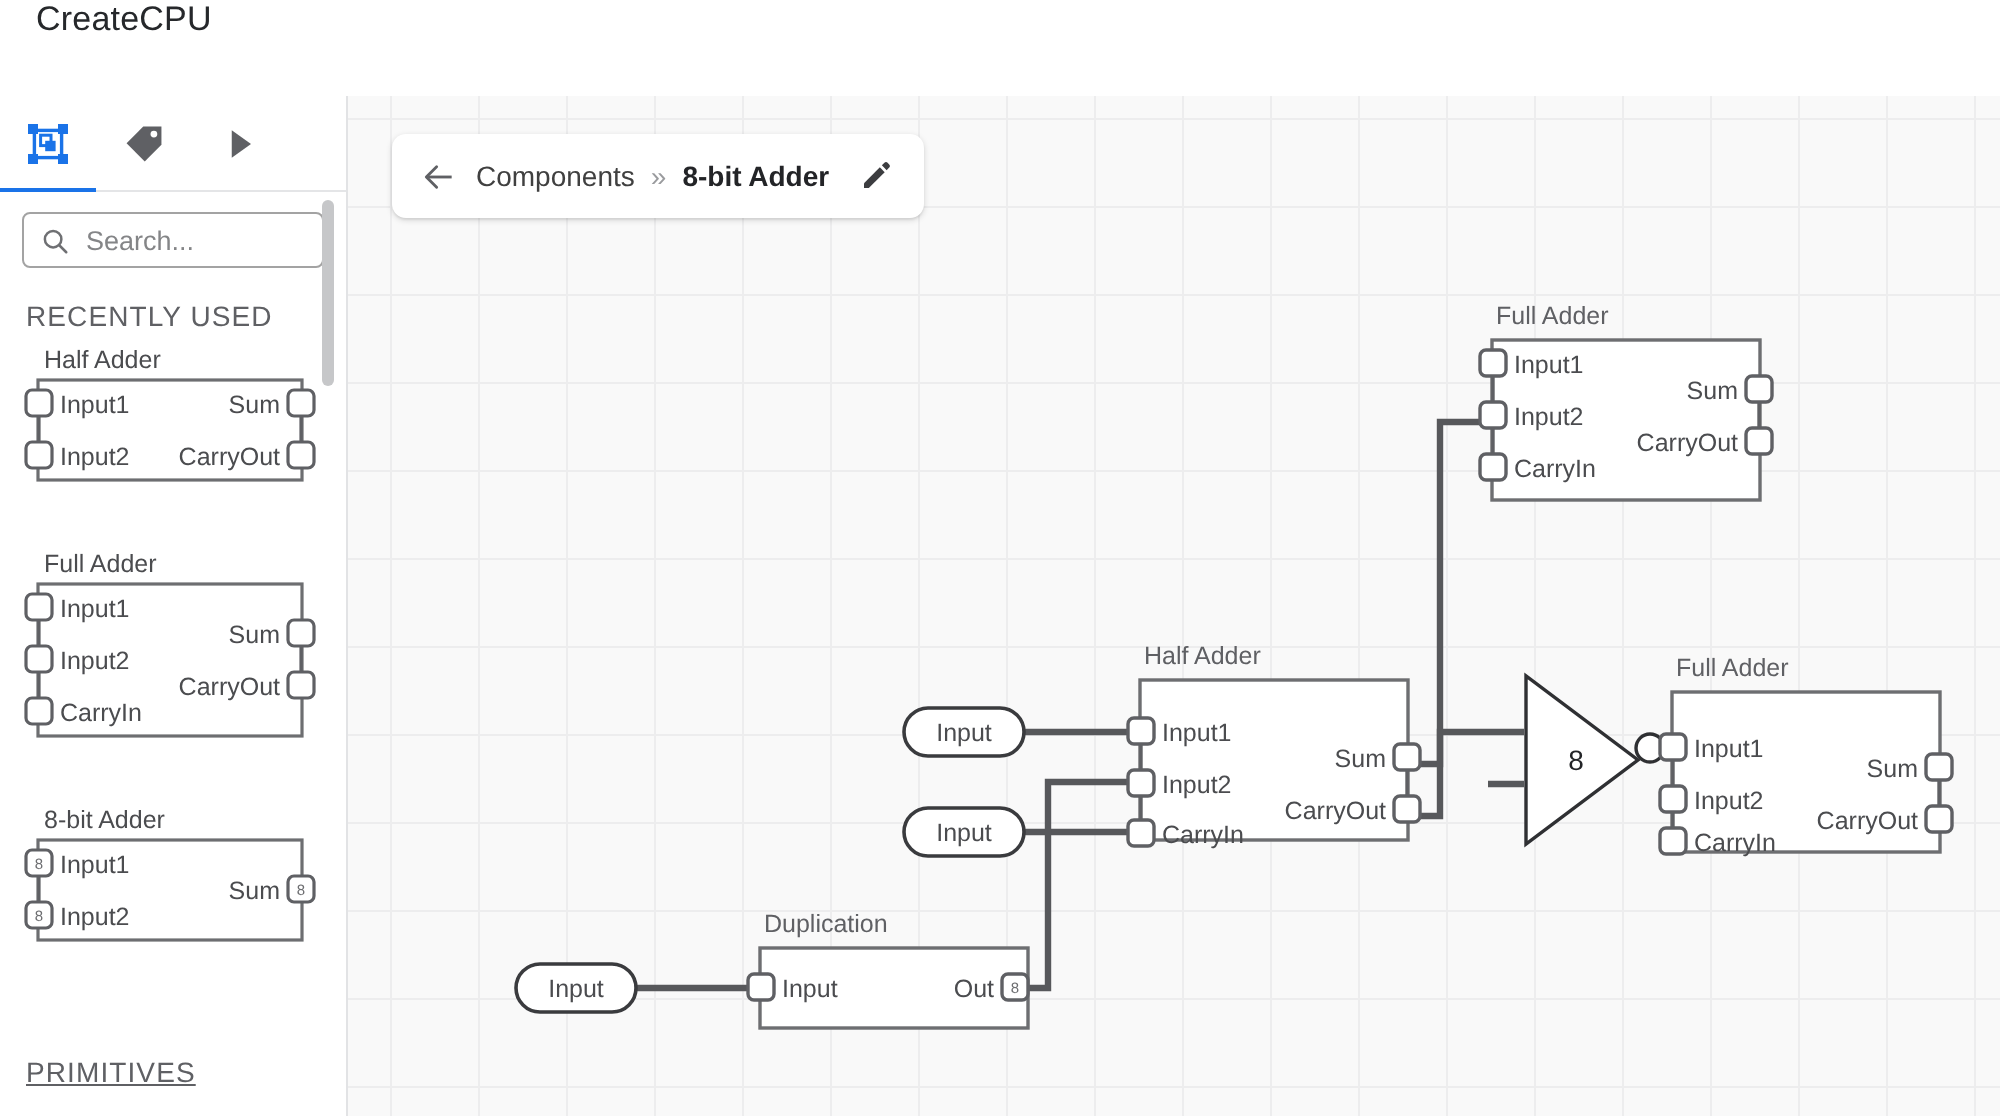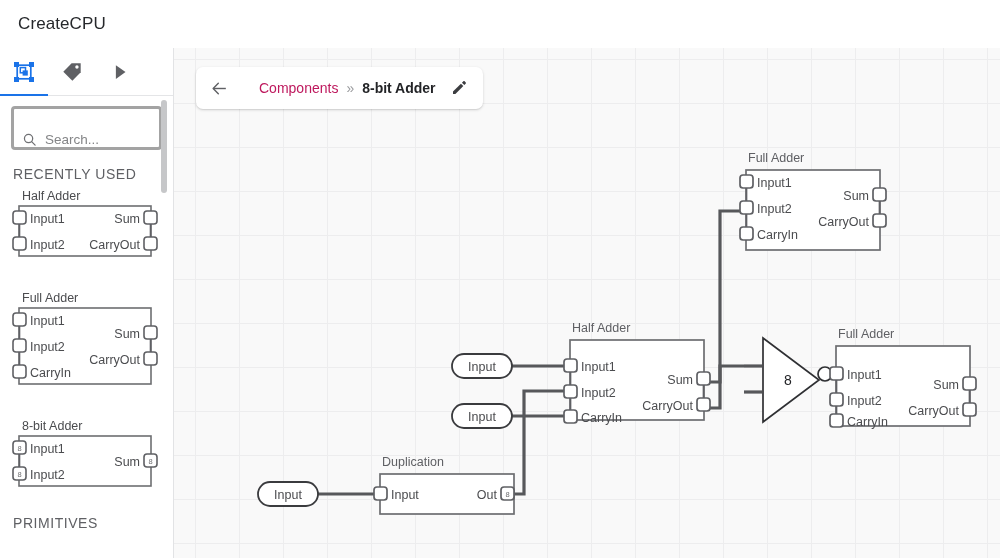--- a/index.html
+++ b/index.html
@@ -11,21 +11,21 @@
     background: #ffffff;
     font-family: "Liberation Sans", sans-serif;
     -webkit-font-smoothing: antialiased;
   }
   #app { position: relative; width: 1000px; height: 558px; background:#fff; }
 
   
   .titlebar {
     position: absolute; left:0; top:0; width:963px; height:48px;
     background:#ffffff;
-    display:flex; align-items:center;
+    display:flex; align-items:flex-start;
   }
   .app-title {
     margin-left: 18px;
     font-size: 17px;
     color: #26282b;
     letter-spacing: .1px;
   }
 
   
   .sidebar {
@@ -44,22 +44,22 @@
     display:flex; align-items:center; justify-content:center;
     cursor:pointer;
   }
   .tab-underline {
     position:absolute; left:0; bottom:-1px; width:48px; height:2.5px;
     background:#1a73e8;
   }
 
   .search-wrap { padding: 10px 11px 0 11px; }
   .search-box {
-    height:44px; border:3px solid #a3a3a3; border-radius:4px;
-    display:flex; align-items:flex-end; padding:0 8px; background:#fff;
+    height:28px; border:1px solid #a3a3a3; border-radius:4px;
+    display:flex; align-items:center; padding:0 8px; background:#fff;
   }
   .search-box .ph {
     font-size:13.5px; color:#848587; margin-left:8px;
   }
 
   .section-label {
     margin:16px 0 0 13px;
     font-size:14px; letter-spacing:.55px; color:#5f6064;
   }
   .pal-item { position:relative; margin: 10px 0 0 0; }
@@ -96,21 +96,21 @@
 
   
   .crumb {
     position:absolute; left:22px; top:19px;
     height:42px; min-width:253px;
     background:#ffffff; border-radius:7px;
     box-shadow: 0 1px 3px rgba(0,0,0,.15), 0 1px 1px rgba(0,0,0,.06);
     display:flex; align-items:center; padding: 0 14px 0 10px;
   }
   .crumb .back { width:26px; height:26px; display:flex; align-items:center; justify-content:center; cursor:pointer; }
-  .crumb .c-root { font-size:14px; color:#be185d; margin-left:27px; cursor:pointer; }
+  .crumb .c-root { font-size:14px; color:#404040; margin-left:6px; cursor:pointer; }
   .crumb .c-sep { font-size:14px; color:#9a9b9e; margin:0 8px; }
   .crumb .c-cur { font-size:14px; color:#232427; font-weight:700; }
   .crumb .pencil { margin-left:13px; width:20px; height:20px; display:flex; align-items:center; justify-content:center; cursor:pointer; }
 
   text { font-family:"Liberation Sans", sans-serif; }
 </style>
 </head>
 <body>
 
 <div id="app">
@@ -208,21 +208,21 @@
         <text x="19.5" y="54.6" font-size="7.5" fill="#6d6e71" text-anchor="middle">8</text>
         <line x1="19.5" y1="32" x2="19.5" y2="45" stroke="#5f6064" stroke-width="1.6"></line>
         <rect x="144" y="32" width="13" height="13" rx="3" fill="#fff" stroke="#5f6064" stroke-width="1.6"></rect>
         <text x="150.5" y="41.6" font-size="7.5" fill="#6d6e71" text-anchor="middle">8</text>
         <text x="30" y="30.5" font-size="12.5" fill="#4b4c4f">Input1</text>
         <text x="30" y="56.5" font-size="12.5" fill="#4b4c4f">Input2</text>
         <text x="140" y="43.5" font-size="12.5" fill="#4b4c4f" text-anchor="end">Sum</text>
       </svg>
     </div>
 
-    <div class="section-label" style="margin-top:7px;">PRIMITIVES</div>
+    <div class="section-label" style="margin-top:36px;text-decoration:underline;">PRIMITIVES</div>
 
     <div class="sb-track">
       <div class="sb-thumb" style="top:0;"></div>
     </div>
   </div>
 
   <div class="canvas-top-line"></div>
   <div class="canvas">
 
     <svg class="graph" viewBox="0 0 826 510">

